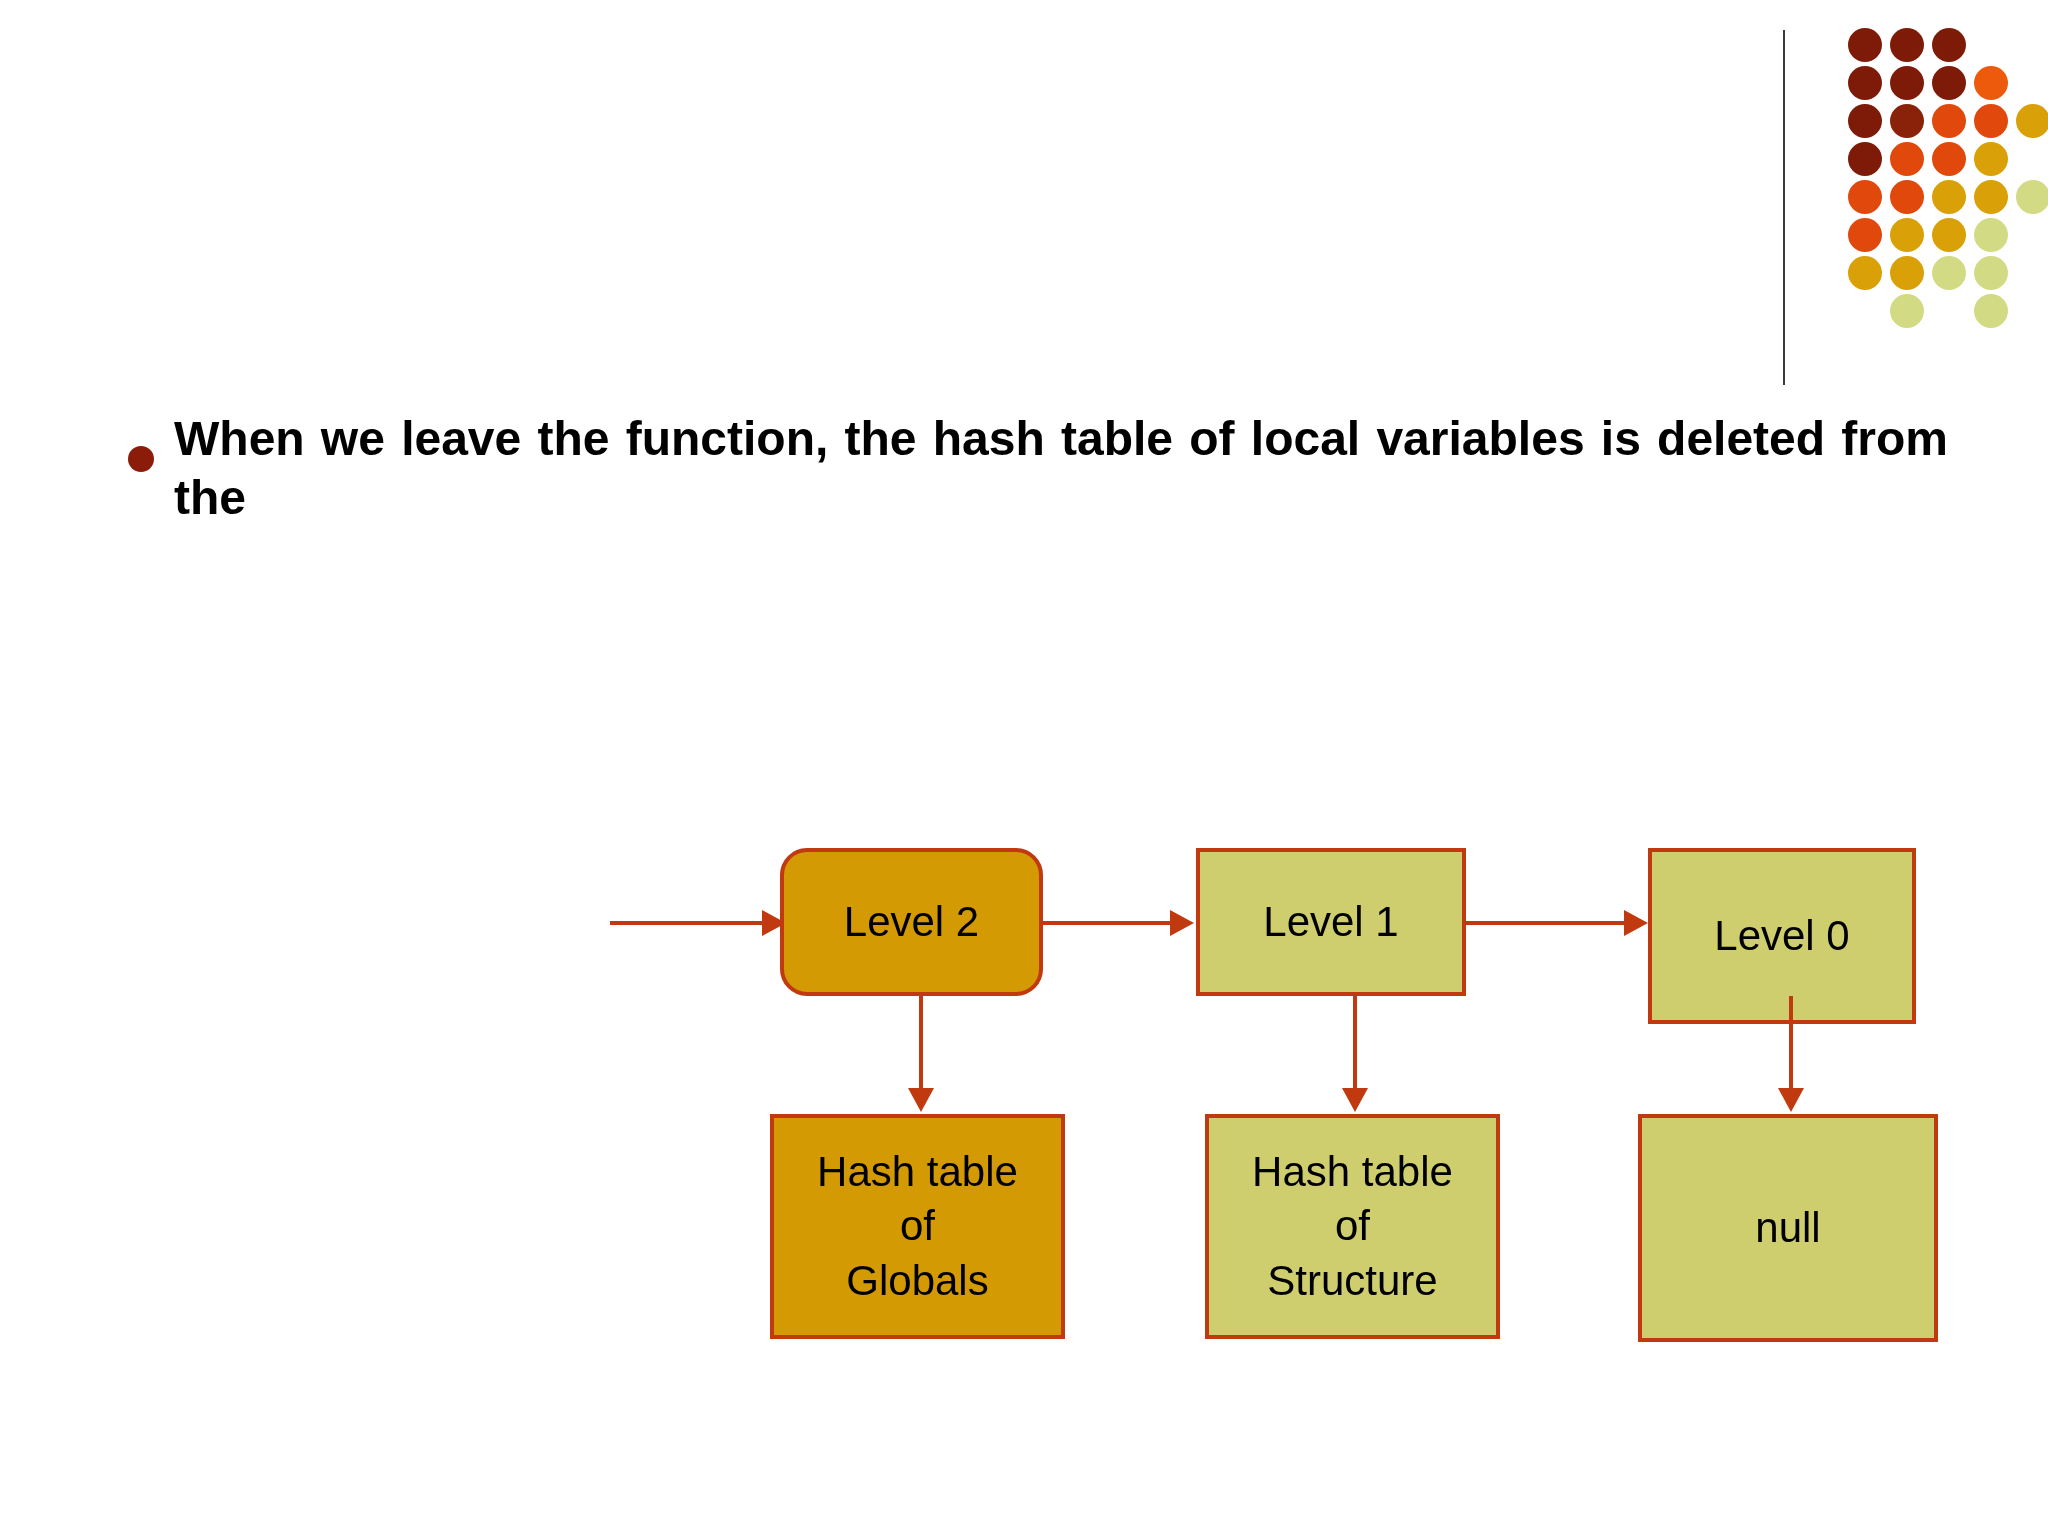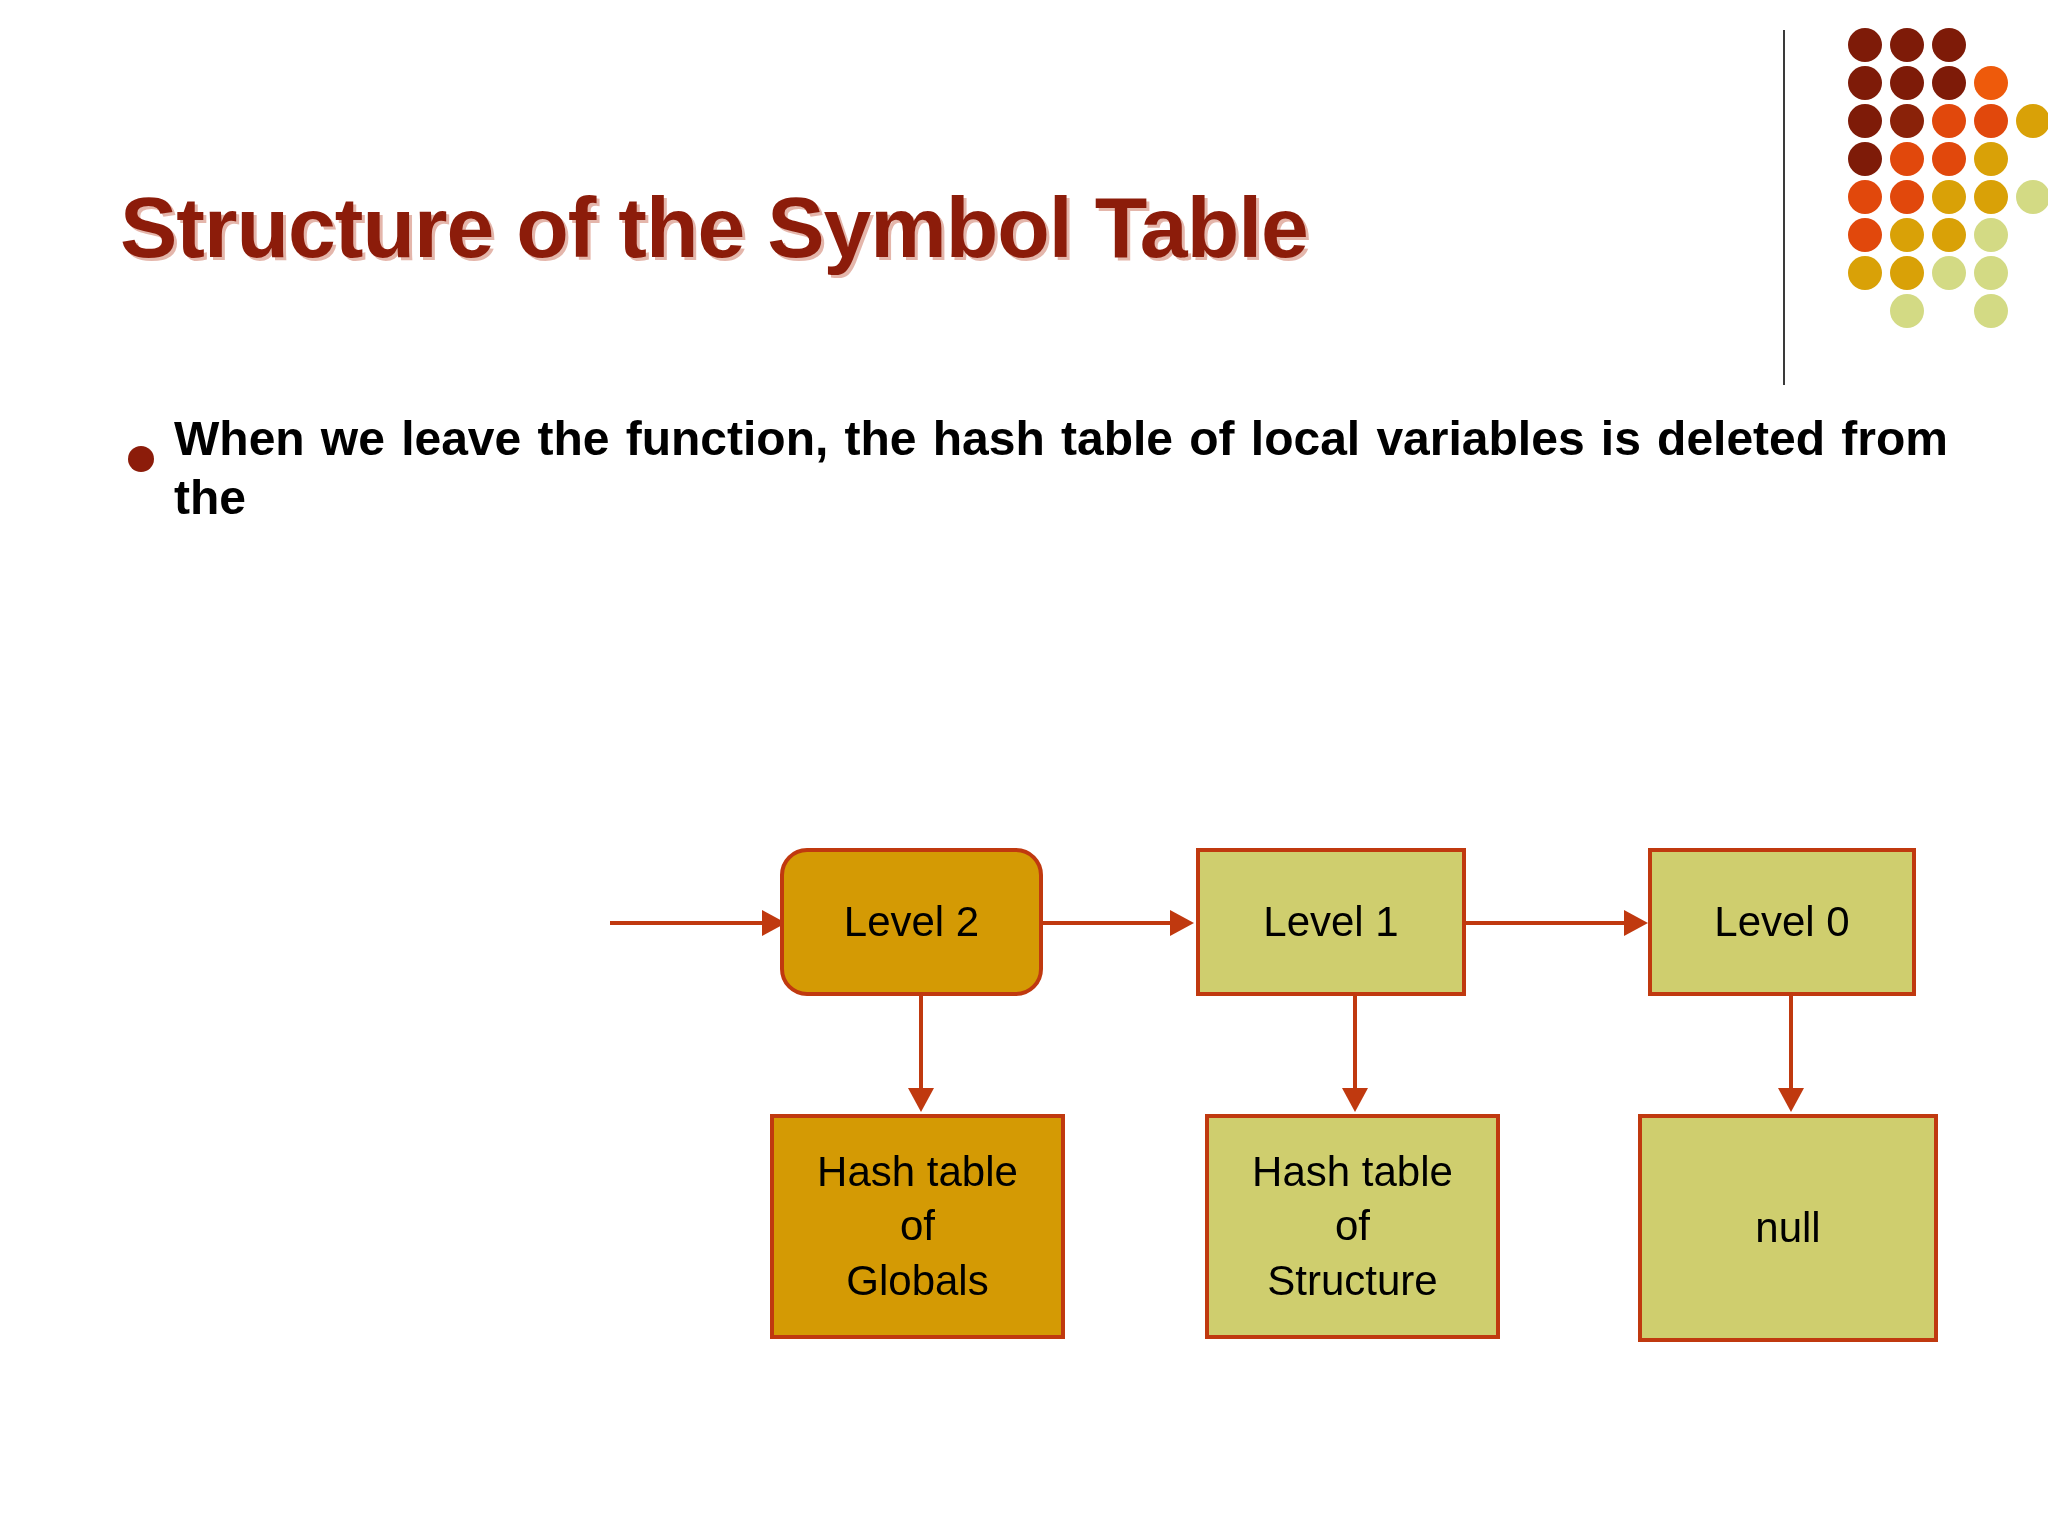--- a/index.html
+++ b/index.html
@@ -171,21 +171,20 @@
       <div class="dot" style="left: 84px; top: 190px; background: rgb(217, 161, 7);"></div>
       <div class="dot" style="left: 126px; top: 190px; background: rgb(211, 218, 132);"></div>
       <div class="dot" style="left: 0px; top: 228px; background: rgb(217, 161, 7);"></div>
       <div class="dot" style="left: 42px; top: 228px; background: rgb(217, 161, 7);"></div>
       <div class="dot" style="left: 84px; top: 228px; background: rgb(211, 218, 132);"></div>
       <div class="dot" style="left: 126px; top: 228px; background: rgb(211, 218, 132);"></div>
       <div class="dot" style="left: 42px; top: 266px; background: rgb(211, 218, 132);"></div>
       <div class="dot" style="left: 126px; top: 266px; background: rgb(211, 218, 132);"></div>
     </div>
 
-  <div id="page-title">Structure of the Symbol Table</div>
 
   <div id="bullet-block">
     <div id="bullet-marker">
       <div class="disc"></div>
     </div>
     <div id="bullet-text">
       <span>When we leave the function, the hash table of local variables is deleted from the</span>
     </div>
   </div>
 
@@ -201,21 +200,21 @@
     <div class="conn h" style="left:1043px; top:101px; width:135px;"></div>
     <div class="arrowhead right" style="left:1170px; top:90px;"></div>
 
     <div class="node olive" style="left:1196px; top:28px; width:270px; height:148px;text-align:right;">
       <span>Level 1</span>
     </div>
 
     <div class="conn h" style="left:1466px; top:101px; width:166px;"></div>
     <div class="arrowhead right" style="left:1624px; top:90px;"></div>
 
-    <div class="node olive" style="left:1648px; top:28px; width:268px; height:148px;">
+    <div class="node olive" style="left:1648px; top:28px; width:268px; height:176px;">
       <span>Level 0</span>
     </div>
 
     <div class="conn v" style="left:919px; top:176px; height:100px;"></div>
     <div class="arrowhead down" style="left:908px; top:268px;"></div>
 
     <div class="conn v" style="left:1353px; top:176px; height:100px;"></div>
     <div class="arrowhead down" style="left:1342px; top:268px;"></div>
 
     <div class="conn v" style="left:1789px; top:176px; height:100px;"></div>

